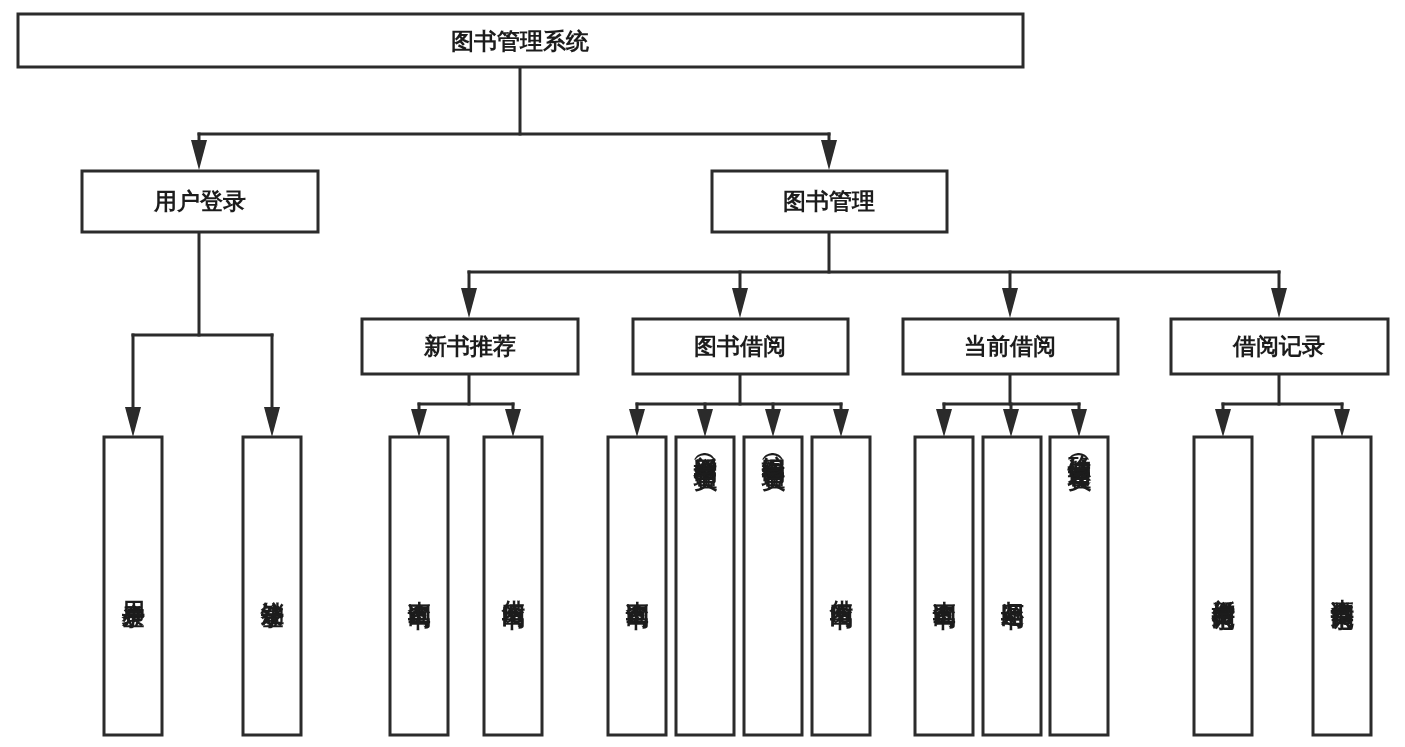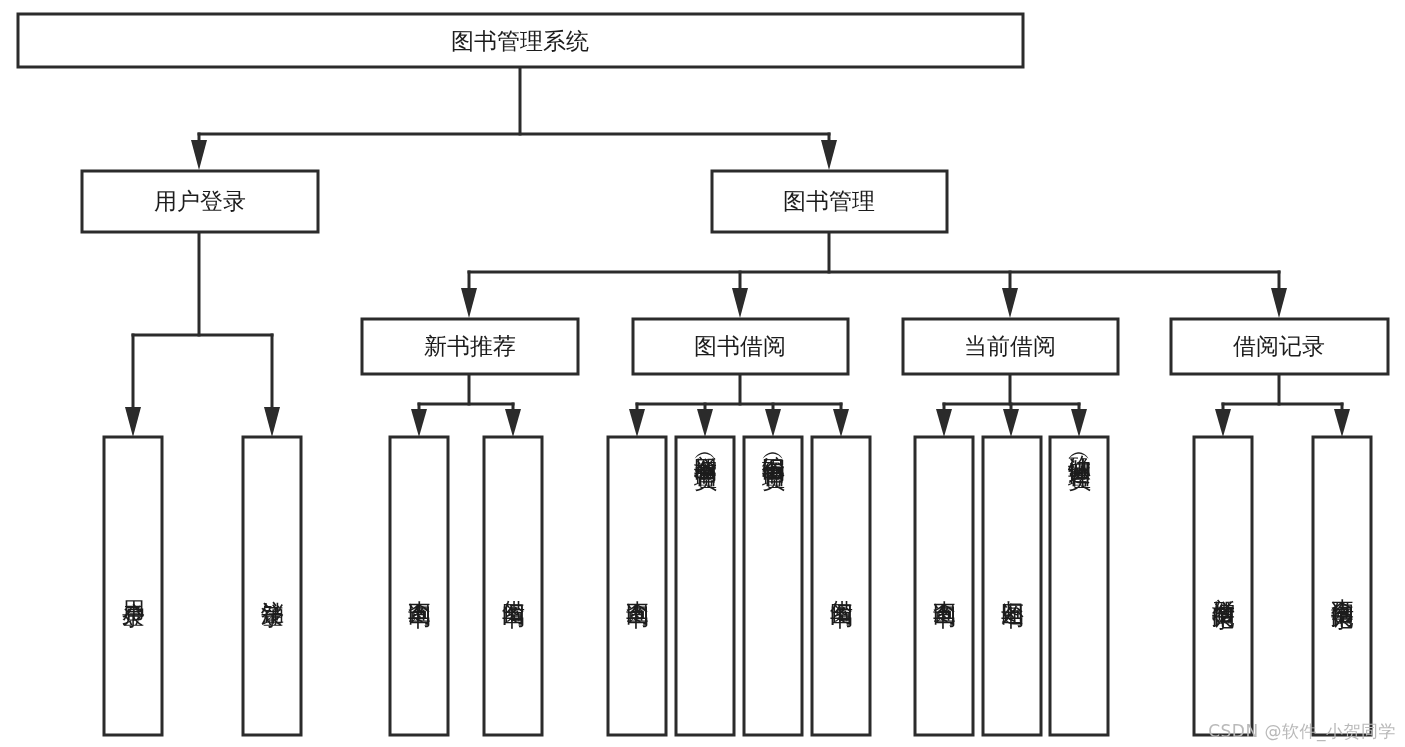--- a/index.html
+++ b/index.html
@@ -10,20 +10,21 @@
   }
   body {
     font-family: "DejaVu Sans", "Liberation Sans", sans-serif;
   }
   #diagram-root {
     position: relative;
     width: 1405px;
     height: 747px;
     background: #ffffff;
     overflow: hidden;
+    font-weight: bold;
   }
   svg#tree-svg {
     position: absolute;
     left: 0;
     top: 0;
     width: 1405px;
     height: 747px;
     display: block;
   }
   .node-box {
@@ -250,15 +251,14 @@
     <span class="leaf-label">确认归还（管理员）</span>
   </div>
 
   <div class="leaf-label-wrap" style="left:1194px; top:437px; width:58px; height:298px;">
     <span class="leaf-label">新增借阅记录</span>
   </div>
   <div class="leaf-label-wrap" style="left:1313px; top:437px; width:58px; height:298px;">
     <span class="leaf-label">查询借阅记录</span>
   </div>
 
-  <div id="watermark">CSDN @软件_小贺同学</div>
 
 </div>
 
 </body></html>

